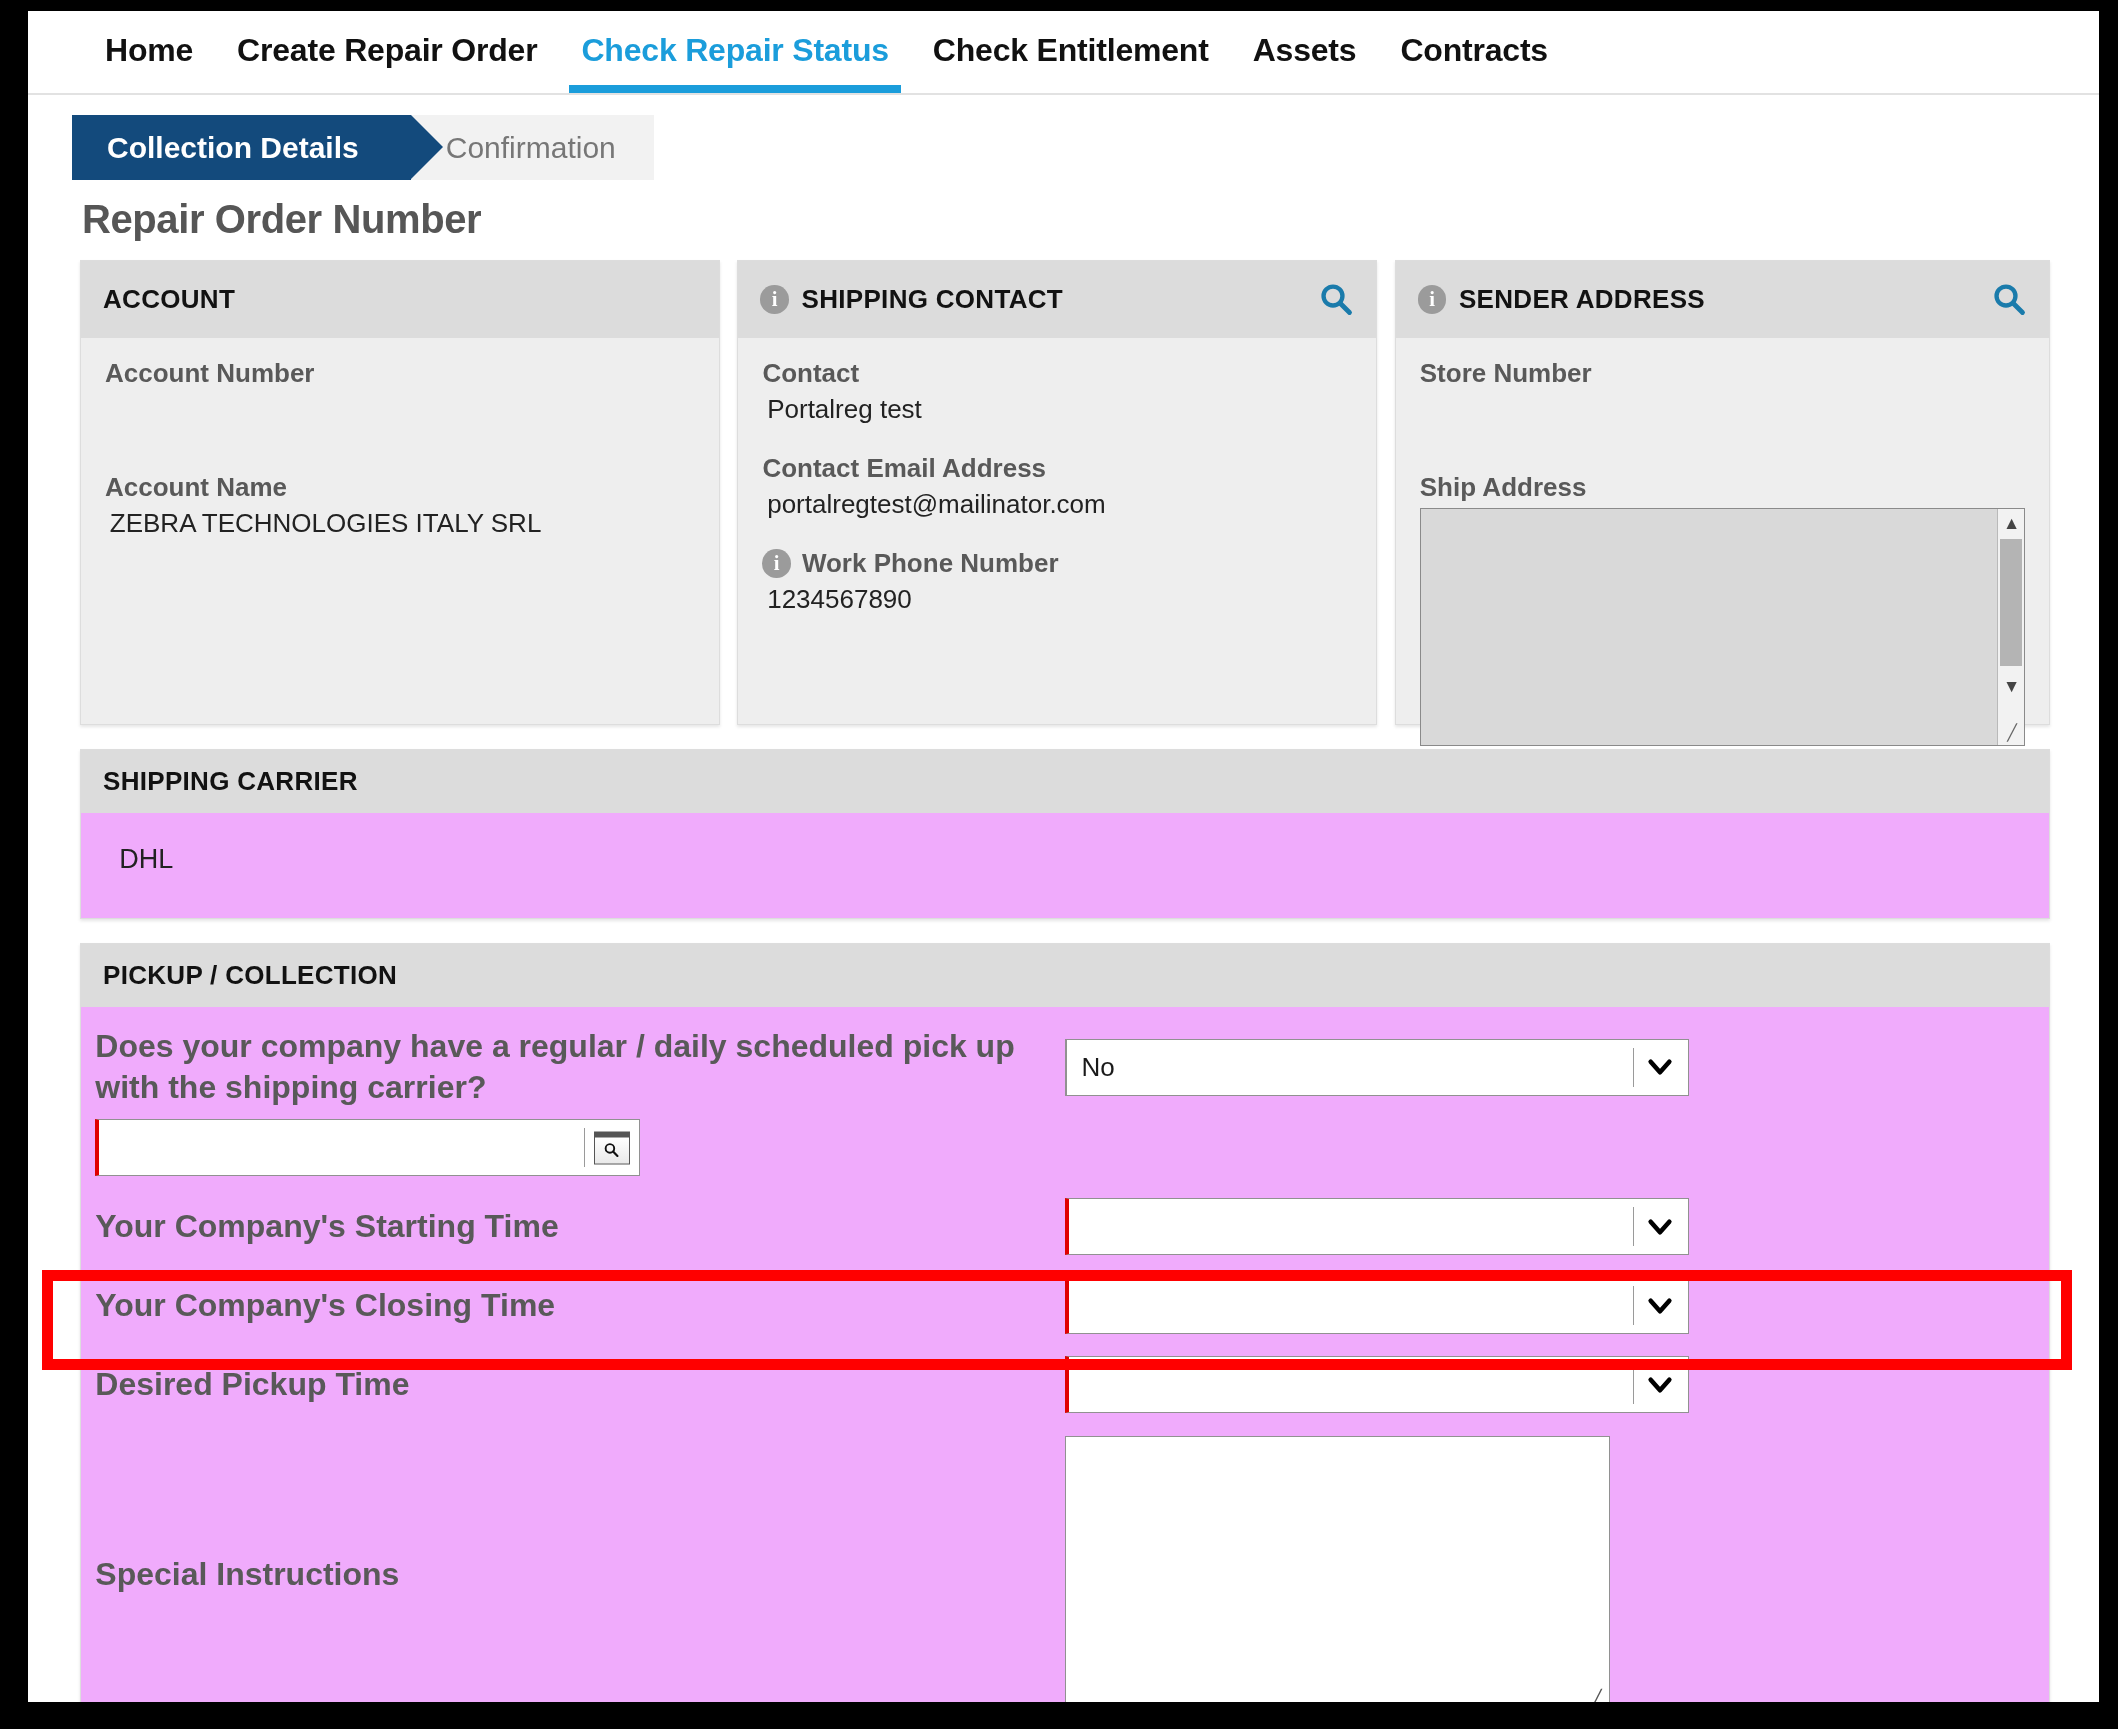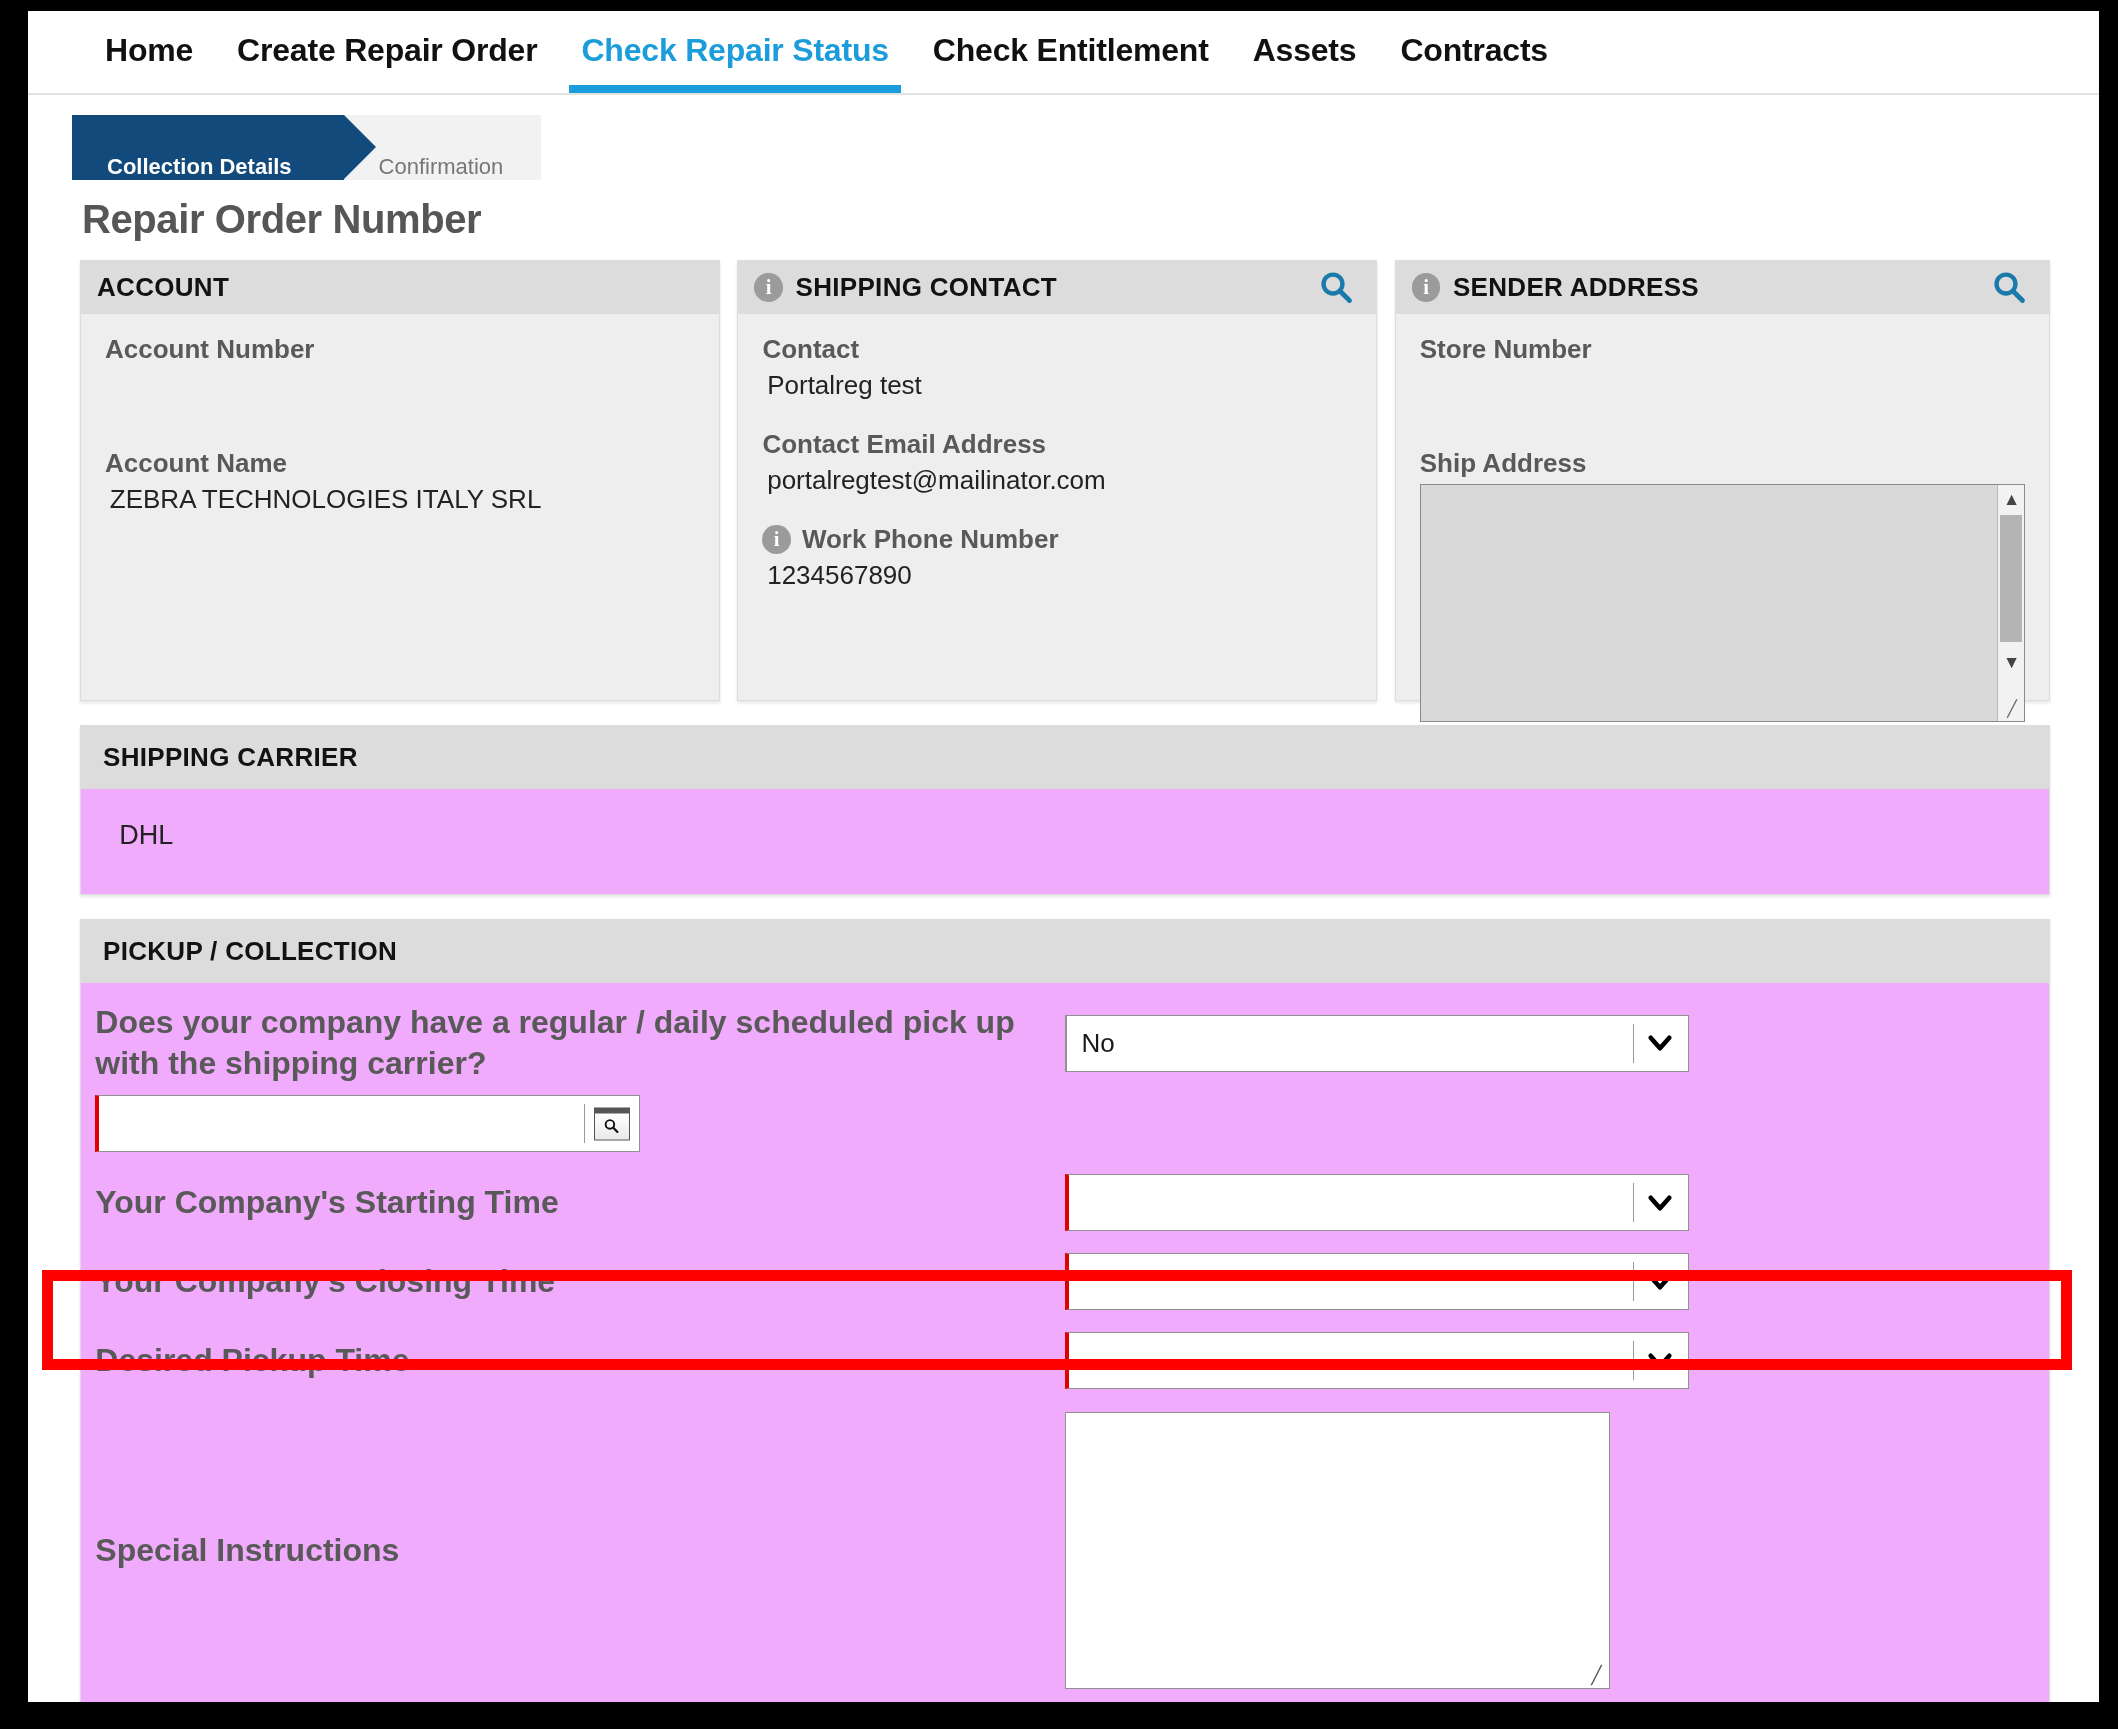--- a/index.html
+++ b/index.html
@@ -68,22 +68,22 @@
     position: relative;
     margin: 20px 0 0 44px;
     height: 65px;
     display: flex;
     align-items: stretch;
     width: 575px;
   }
   .step {
     position: relative;
     display: flex;
-    align-items: flex-end;
-    font-size: 22px;
+    align-items: center;
+    font-size: 30px;
     font-weight: bold;
     white-space: nowrap;
   }
   .step-active {
     background: #134a7c;
     color: #ffffff;
     padding: 0 52px 0 35px;
     z-index: 3;
   }
   .step-active::after {
@@ -124,25 +124,25 @@
   .card {
     background: #eeeeee;
     border: 0.8px solid #dddddd;
     box-shadow: 0 1.6px 3.2px rgba(0,0,0,0.10);
   }
   .card-acct { width: 640px; }
   .card-ship { width: 640px; }
   .card-sender { flex: 1; }
 
   .card-head {
-    height: 53px;
+    height: 77px;
     background: #dcdcdc;
     display: flex;
     align-items: center;
-    padding: 0 22px 0 16px;
+    padding: 0 22px 0 22px;
     justify-content: space-between;
   }
   .card-head-left {
     display: flex;
     align-items: center;
     gap: 12.7px;
   }
   .card-title {
     font-size: 26px;
     font-weight: bold;

